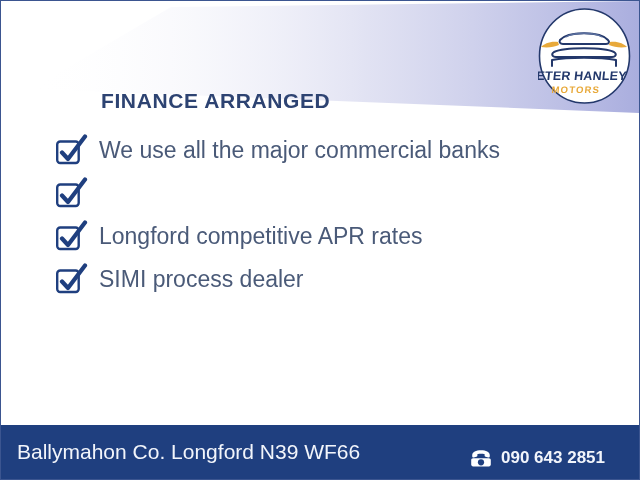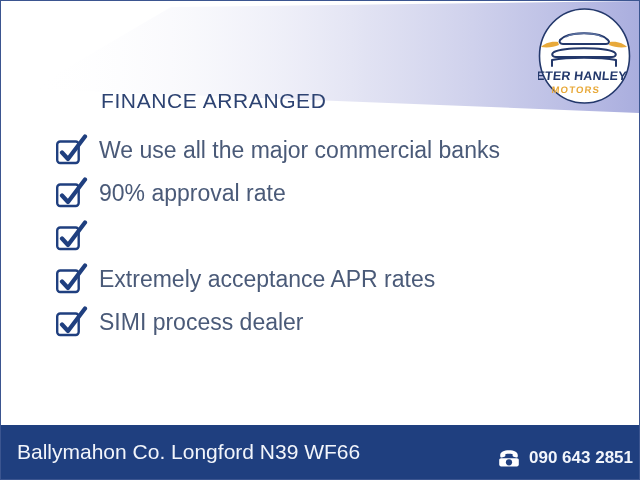--- a/index.html
+++ b/index.html
@@ -44,21 +44,21 @@
   .logo svg { display: block; }
 
   
   .headline {
     position: absolute;
     left: 100px;
     top: 88px;
     font-size: 21px;
     letter-spacing: 0.6px;
     color: #2d4372;
-    font-weight: 400;
+    font-weight: 700;
     white-space: nowrap;
   }
 
   
   .checklist {
     position: absolute;
     left: 54px;
     top: 128px;
     width: 560px;
   }
@@ -96,21 +96,21 @@
   }
   .footer-address {
     position: absolute;
     left: 16px;
     font-size: 21px;
     color: #f2f5fb;
     white-space: nowrap;
   }
   .footer-phone-group {
     position: absolute;
-    left: 496px;
+    left: 468px;
     display: flex;
     align-items: center;
     margin-top: 12px;
   }
   .phone-icon {
     width: 24px;
     height: 19px;
     margin-right: 8px;
     flex: 0 0 24px;
   }
@@ -166,48 +166,39 @@
     <div class="check-row">
       <span class="check-icon">
         <svg width="34" height="31" viewBox="0 0 34 31" xmlns="http://www.w3.org/2000/svg">
           <rect x="2.2" y="7.5" width="21.5" height="21.5" rx="3" ry="3" fill="none" stroke="#1f3f7f" stroke-width="2.4"></rect>
           <path d="M7 18.5 L13 25 L30 2.5" fill="none" stroke="#1f3f7f" stroke-width="4.2" stroke-linecap="round" stroke-linejoin="round"></path>
         </svg>
       </span>
       <span class="check-label">We use all the major commercial banks</span>
     </div>
 
-    <div class="check-row">
-      <span class="check-icon">
-        <svg width="34" height="31" viewBox="0 0 34 31" xmlns="http://www.w3.org/2000/svg">
-          <rect x="2.2" y="7.5" width="21.5" height="21.5" rx="3" ry="3" fill="none" stroke="#1f3f7f" stroke-width="2.4"></rect>
-          <path d="M7 18.5 L13 25 L30 2.5" fill="none" stroke="#1f3f7f" stroke-width="4.2" stroke-linecap="round" stroke-linejoin="round"></path>
-        </svg>
-      </span>
-      <span class="check-label">90% approval rate</span>
-    </div>
-
-    <div class="check-row">
-      <span class="check-icon">
-        <svg width="34" height="31" viewBox="0 0 34 31" xmlns="http://www.w3.org/2000/svg">
-          <rect x="2.2" y="7.5" width="21.5" height="21.5" rx="3" ry="3" fill="none" stroke="#1f3f7f" stroke-width="2.4"></rect>
-          <path d="M7 18.5 L13 25 L30 2.5" fill="none" stroke="#1f3f7f" stroke-width="4.2" stroke-linecap="round" stroke-linejoin="round"></path>
-        </svg>
-      </span>
-    </div>
-
-
-    <div class="check-row">
-      <span class="check-icon">
-        <svg width="34" height="31" viewBox="0 0 34 31" xmlns="http://www.w3.org/2000/svg">
-          <rect x="2.2" y="7.5" width="21.5" height="21.5" rx="3" ry="3" fill="none" stroke="#1f3f7f" stroke-width="2.4"></rect>
-          <path d="M7 18.5 L13 25 L30 2.5" fill="none" stroke="#1f3f7f" stroke-width="4.2" stroke-linecap="round" stroke-linejoin="round"></path>
-        </svg>
-      </span>
-      <span class="check-label">Extremely acceptance APR rates</span>
+
+    <div class="check-row">
+      <span class="check-icon">
+        <svg width="34" height="31" viewBox="0 0 34 31" xmlns="http://www.w3.org/2000/svg">
+          <rect x="2.2" y="7.5" width="21.5" height="21.5" rx="3" ry="3" fill="none" stroke="#1f3f7f" stroke-width="2.4"></rect>
+          <path d="M7 18.5 L13 25 L30 2.5" fill="none" stroke="#1f3f7f" stroke-width="4.2" stroke-linecap="round" stroke-linejoin="round"></path>
+        </svg>
+      </span>
+    </div>
+
+
+    <div class="check-row">
+      <span class="check-icon">
+        <svg width="34" height="31" viewBox="0 0 34 31" xmlns="http://www.w3.org/2000/svg">
+          <rect x="2.2" y="7.5" width="21.5" height="21.5" rx="3" ry="3" fill="none" stroke="#1f3f7f" stroke-width="2.4"></rect>
+          <path d="M7 18.5 L13 25 L30 2.5" fill="none" stroke="#1f3f7f" stroke-width="4.2" stroke-linecap="round" stroke-linejoin="round"></path>
+        </svg>
+      </span>
+      <span class="check-label">Longford competitive APR rates</span>
     </div>
 
     <div class="check-row">
       <span class="check-icon">
         <svg width="34" height="31" viewBox="0 0 34 31" xmlns="http://www.w3.org/2000/svg">
           <rect x="2.2" y="7.5" width="21.5" height="21.5" rx="3" ry="3" fill="none" stroke="#1f3f7f" stroke-width="2.4"></rect>
           <path d="M7 18.5 L13 25 L30 2.5" fill="none" stroke="#1f3f7f" stroke-width="4.2" stroke-linecap="round" stroke-linejoin="round"></path>
         </svg>
       </span>
       <span class="check-label">SIMI process dealer</span>

